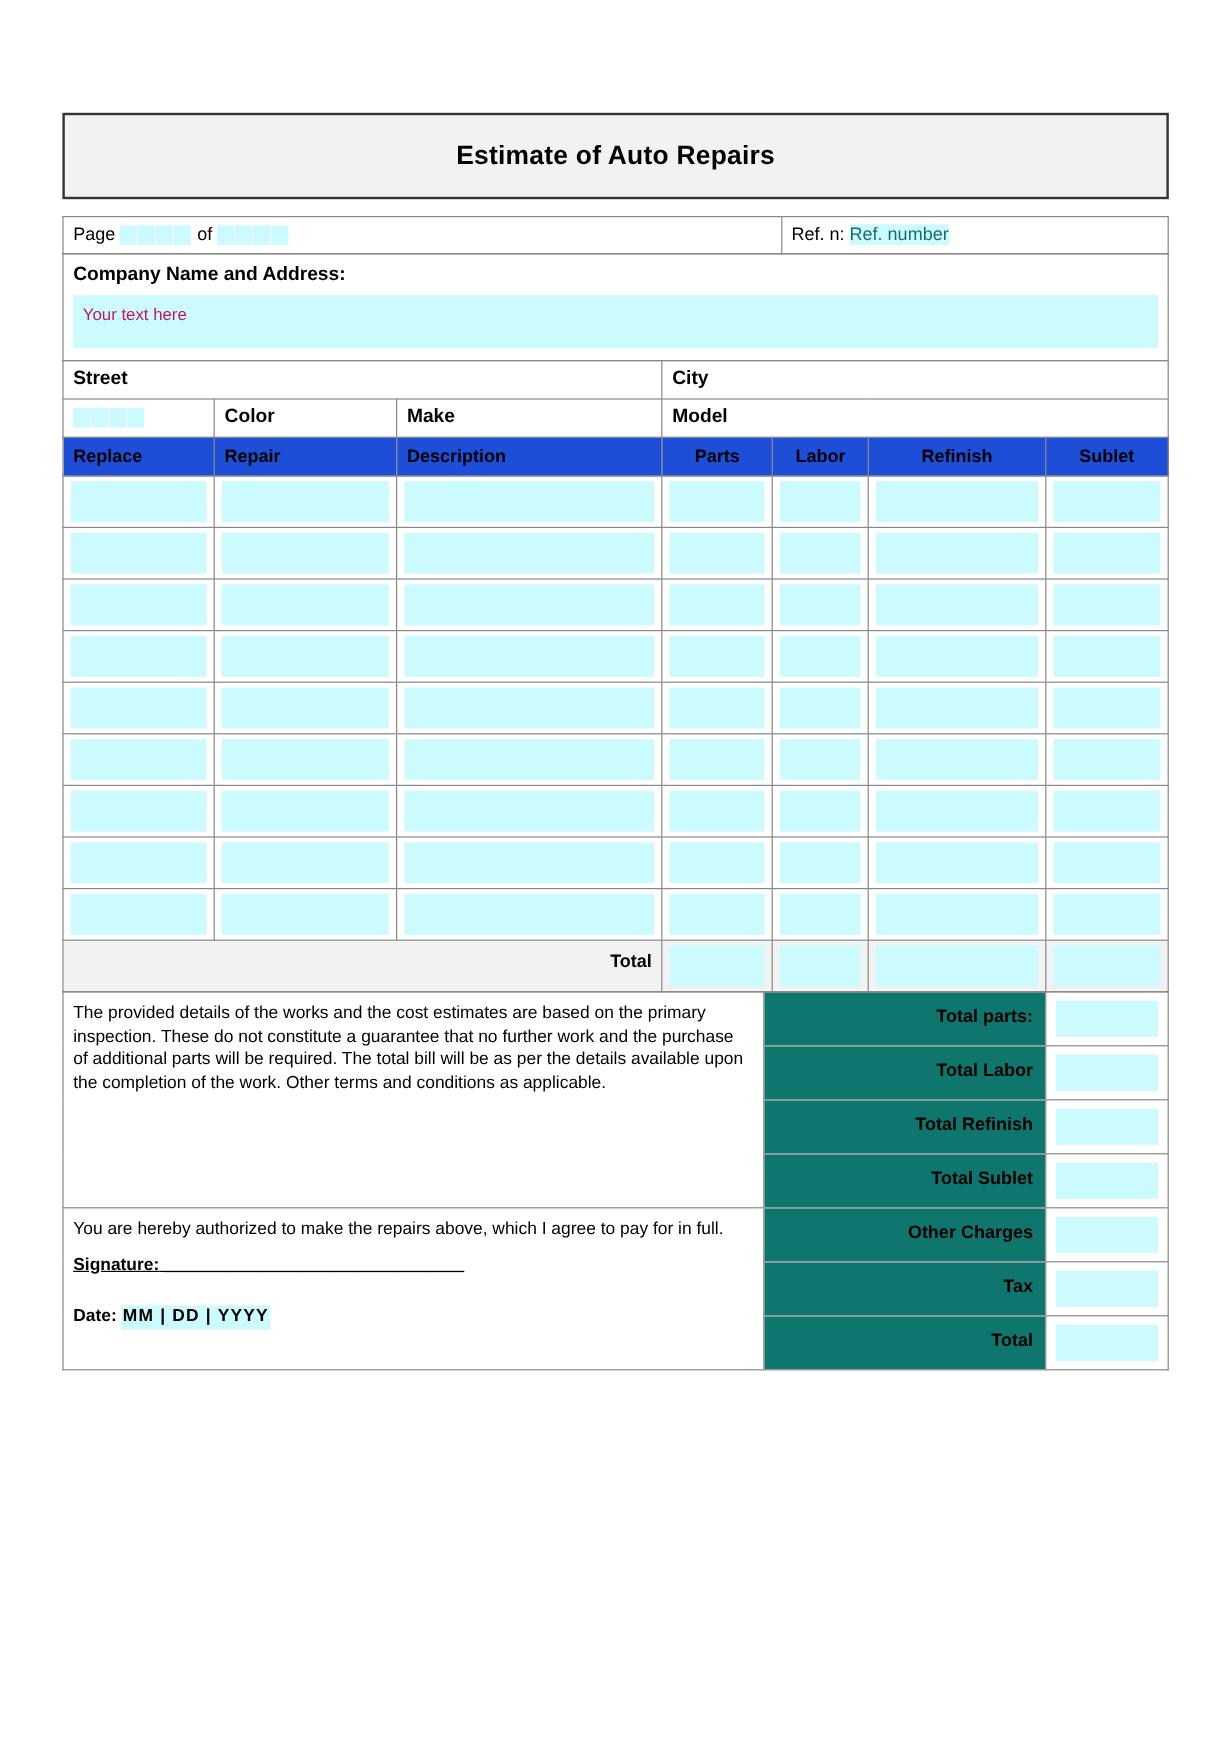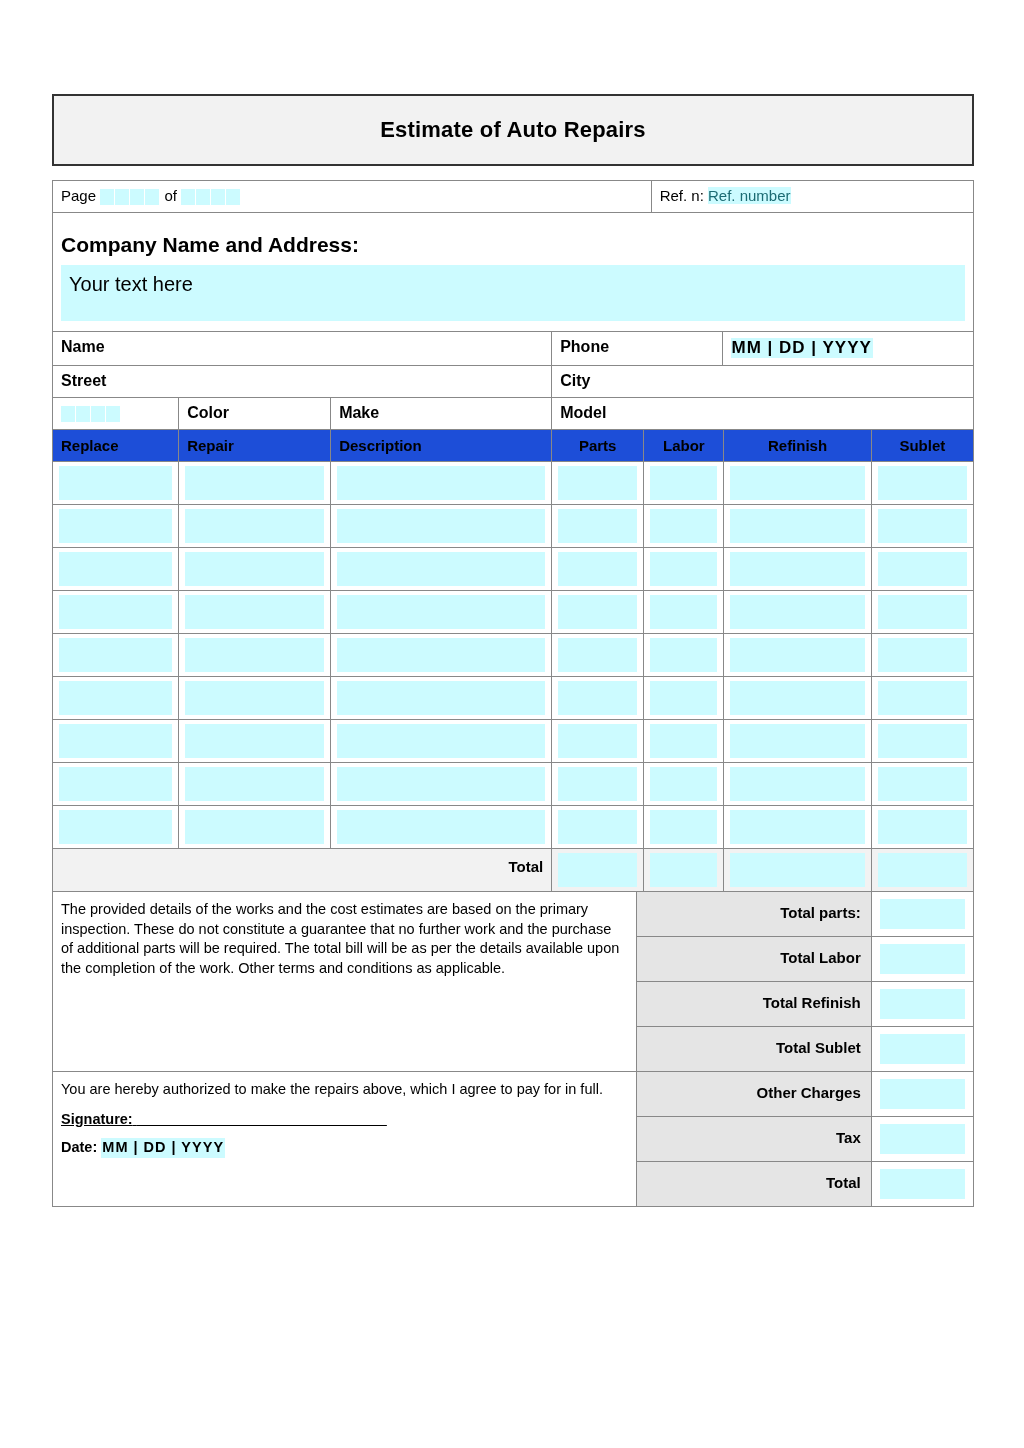--- a/index.html
+++ b/index.html
@@ -83,33 +83,32 @@
     display: inline-block;
     vertical-align: middle;
     background: #ccfbff;
     line-height: 0;
   }
 
   .refline { color: #1b6b73; }
 
   
   .company-label {
-    font-size: 21px;
+    font-size: 16px;
     font-weight: bold;
     padding: 8px 8px 6px 8px;
-    margin-top: 12px;
   }
   .company-input {
     background: #ccfbff;
     margin: 2px 8px 10px 8px;
-    height: 56px;
+    height: 44px;
     padding: 8px 8px;
     box-sizing: border-box;
-    font-size: 20px;
-    color: #000000;
+    font-size: 14px;
+    color: #be185d;
   }
 
   .datefield {
     background: #ccfbff;
     font-weight: bold;
     font-size: 17px;
     letter-spacing: 1px;
     display: inline-block;
     padding: 0 1px;
   }
@@ -157,24 +156,24 @@
   }
   .sig-line {
     font-weight: bold;
     font-size: 14.5px;
     margin-top: 10px;
     text-decoration: underline;
   }
   .date-line {
     font-weight: bold;
     font-size: 14.5px;
-    margin-top: 9px;
+    margin-top: 24px;
   }
   .sum-label {
-    background: #e5e5e5;
+    background: #0f766e;
     text-align: right;
     font-weight: bold;
     font-size: 15px;
     padding: 12px 10px;
     height: 44px;
     box-sizing: border-box;
   }
   .sum-val { height: 44px; }
   .sum-val .fill-block {
     height: 30px;
@@ -229,33 +228,20 @@
   <table style="margin-top:-1px">
     <colgroup>
       <col style="width:13.7%">
         <col style="width:16.5%">
         <col style="width:24%">
       <col style="width:18.5%">
         <col style="width:8.5%">
         <col style="width:18.8%">
     </colgroup>
     <tbody>
-        <tr>
-      <td colspan="3">
-        <div class="cell lbl">Name</div>
-      </td>
-      <td>
-        <div class="cell lbl">Phone</div>
-      </td>
-      <td colspan="2">
-        <div class="cell">
-          <span class="datefield">MM | DD | YYYY</span>
-        </div>
-      </td>
-    </tr>
     <tr>
       <td colspan="3">
         <div class="cell lbl">Street</div>
       </td>
       <td colspan="3">
         <div class="cell lbl">City</div>
       </td>
     </tr>
     <tr>
       <td>

